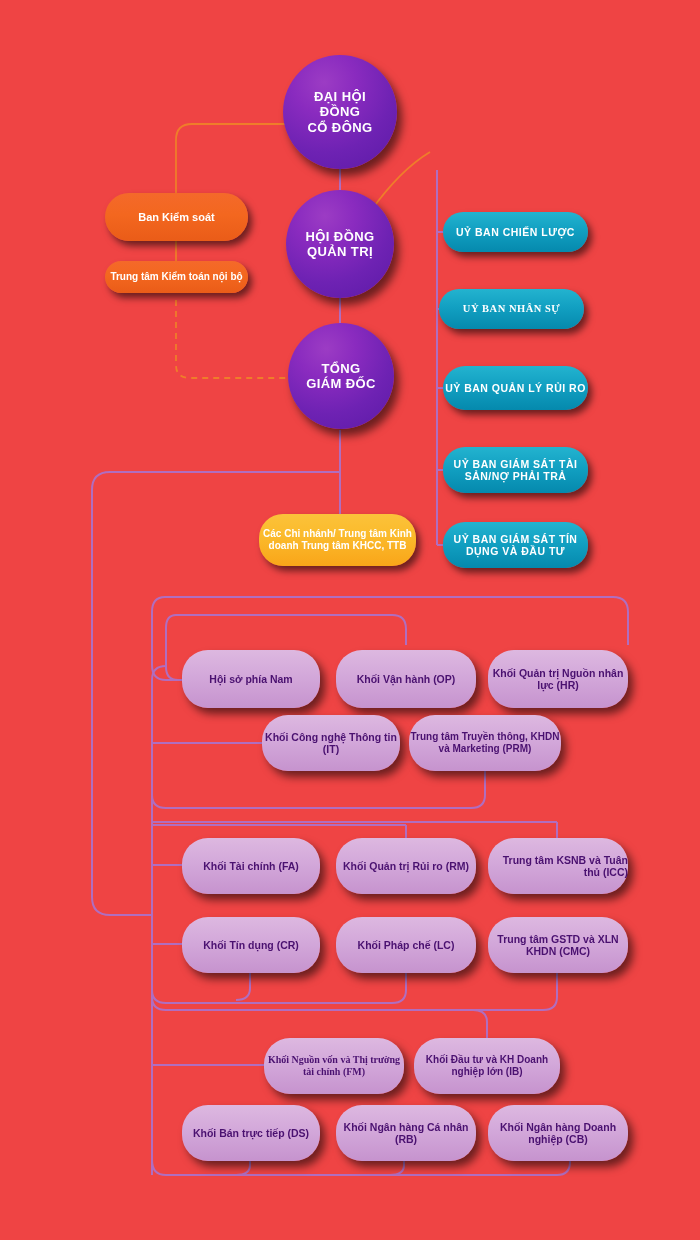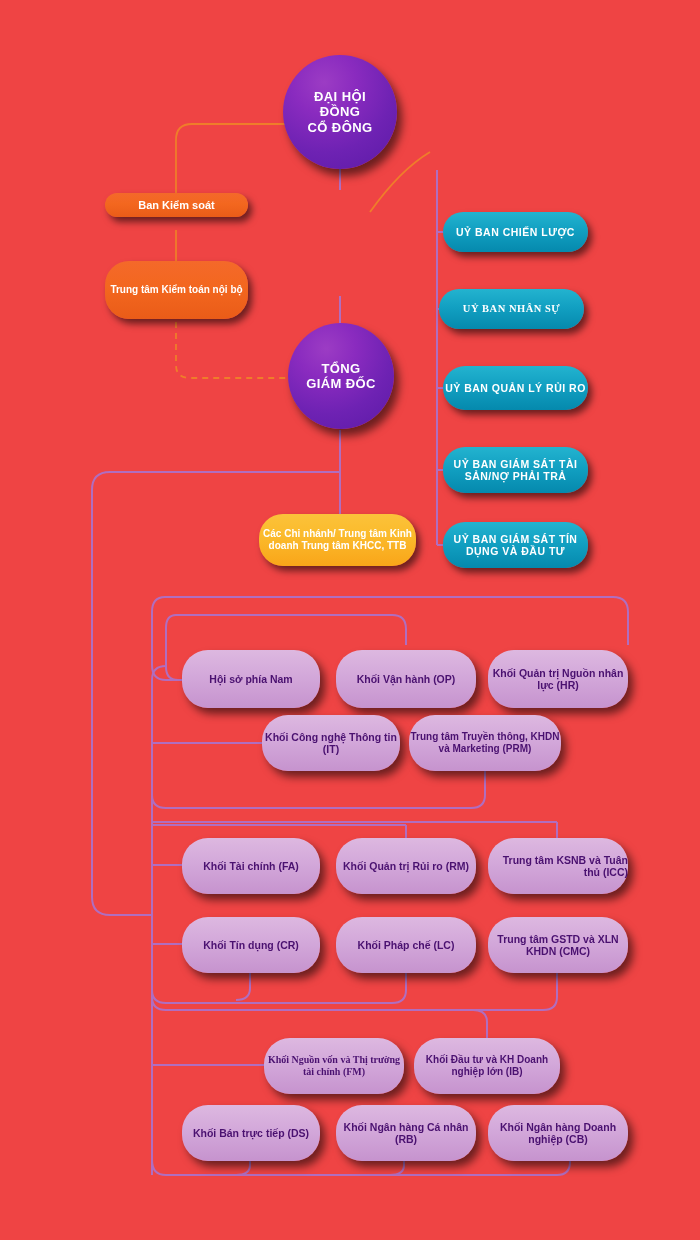--- a/index.html
+++ b/index.html
@@ -106,33 +106,39 @@
     </g>
   </svg>
 
   <div class="node circ t13" style="left:283px;top:55px;width:114px;height:114px;">
     <span>
         <span>ĐẠI HỘI ĐỒNG</span>
           <span>CỔ ĐÔNG</span>
       </span>
   </div>
 
+  <div class="node circ t13" style="left:286px;top:190px;width:108px;height:108px;">
+    <span>
+        <span>HỘI ĐỒNG</span>
+          <span>QUẢN TRỊ</span>
+      </span>
+  </div>
 
   <div class="node circ t13" style="left:288px;top:323px;width:106px;height:106px;">
     <span>
         <span>TỔNG</span>
           <span>GIÁM ĐỐC</span>
       </span>
   </div>
 
-  <div class="node orange t11" style="left:105px;top:193px;width:143px;height:24px;">
+  <div class="node orange t11" style="left:105px;top:193px;width:143px;height:48px;">
     <span><span>Ban Kiểm soát</span></span>
   </div>
 
-  <div class="node orange t10" style="left:105px;top:261px;width:143px;height:58px;">
+  <div class="node orange t10" style="left:105px;top:261px;width:143px;height:32px;">
     <span><span>Trung tâm Kiểm toán</span>
           <span>nội bộ</span></span>
   </div>
 
   <div class="node yellow t10" style="left:259px;top:514px;width:157px;height:52px;">
     <span><span>Các Chi nhánh/</span>
           <span>Trung tâm Kinh doanh</span>
           <span>Trung tâm KHCC, TTB</span></span>
   </div>
 

